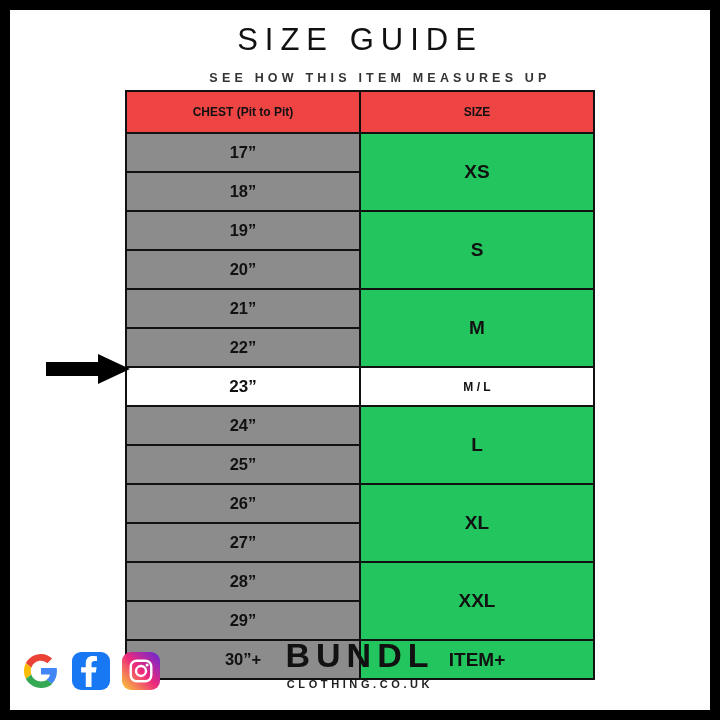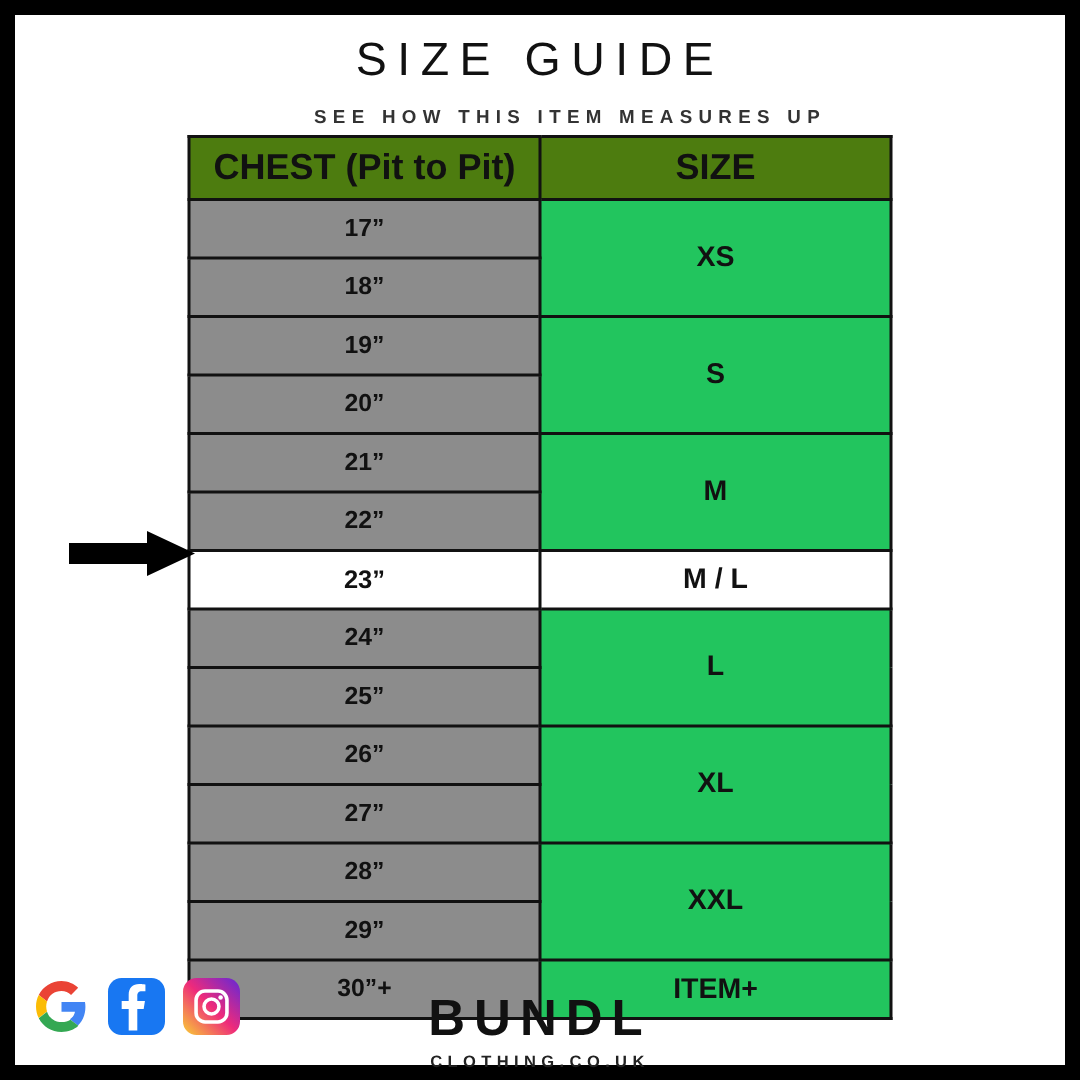--- a/index.html
+++ b/index.html
@@ -52,43 +52,43 @@
     table-layout: fixed;
   }
   table.size-table td {
     border: 2px solid #111111;
     text-align: center;
     vertical-align: middle;
     font-weight: bold;
     color: #111111;
   }
   td.head {
-    background: #4d7c0f;
+    background: #ef4444;
     height: 38px;
-    font-size: 24px;
+    font-size: 12px;
   }
   td.chest {
     background: #8c8c8c;
     height: 35px;
     font-size: 16.5px;
     margin-top: 44px;
   }
   td.size {
     background: #22c55e;
     font-size: 19px;
   }
   tr.highlight td.chest,
   tr.highlight td.size {
     background: #ffffff;
   }
   tr.highlight td.chest {
     font-size: 17px;
   }
   tr.highlight td.size {
-    font-size: 19px;
+    font-size: 12px;
   }
   .arrow {
     position: absolute;
     left: 36px;
     top: 342px;
     width: 84px;
     height: 34px;
   }
   .footer {
     position: absolute;
@@ -119,21 +119,21 @@
     top: 0;
     width: 700px;
     text-align: center;
   }
   .brand-name {
     font-size: 34px;
     font-weight: bold;
     letter-spacing: 6px;
     color: #111111;
     line-height: 1;
-    margin-top: 24px;
+    margin-top: 0;
   }
   .brand-sub {
     font-size: 11px;
     font-weight: bold;
     letter-spacing: 3.6px;
     color: #222222;
     margin-top: 6px;
   }
   .trustpilot {
     position: absolute;

